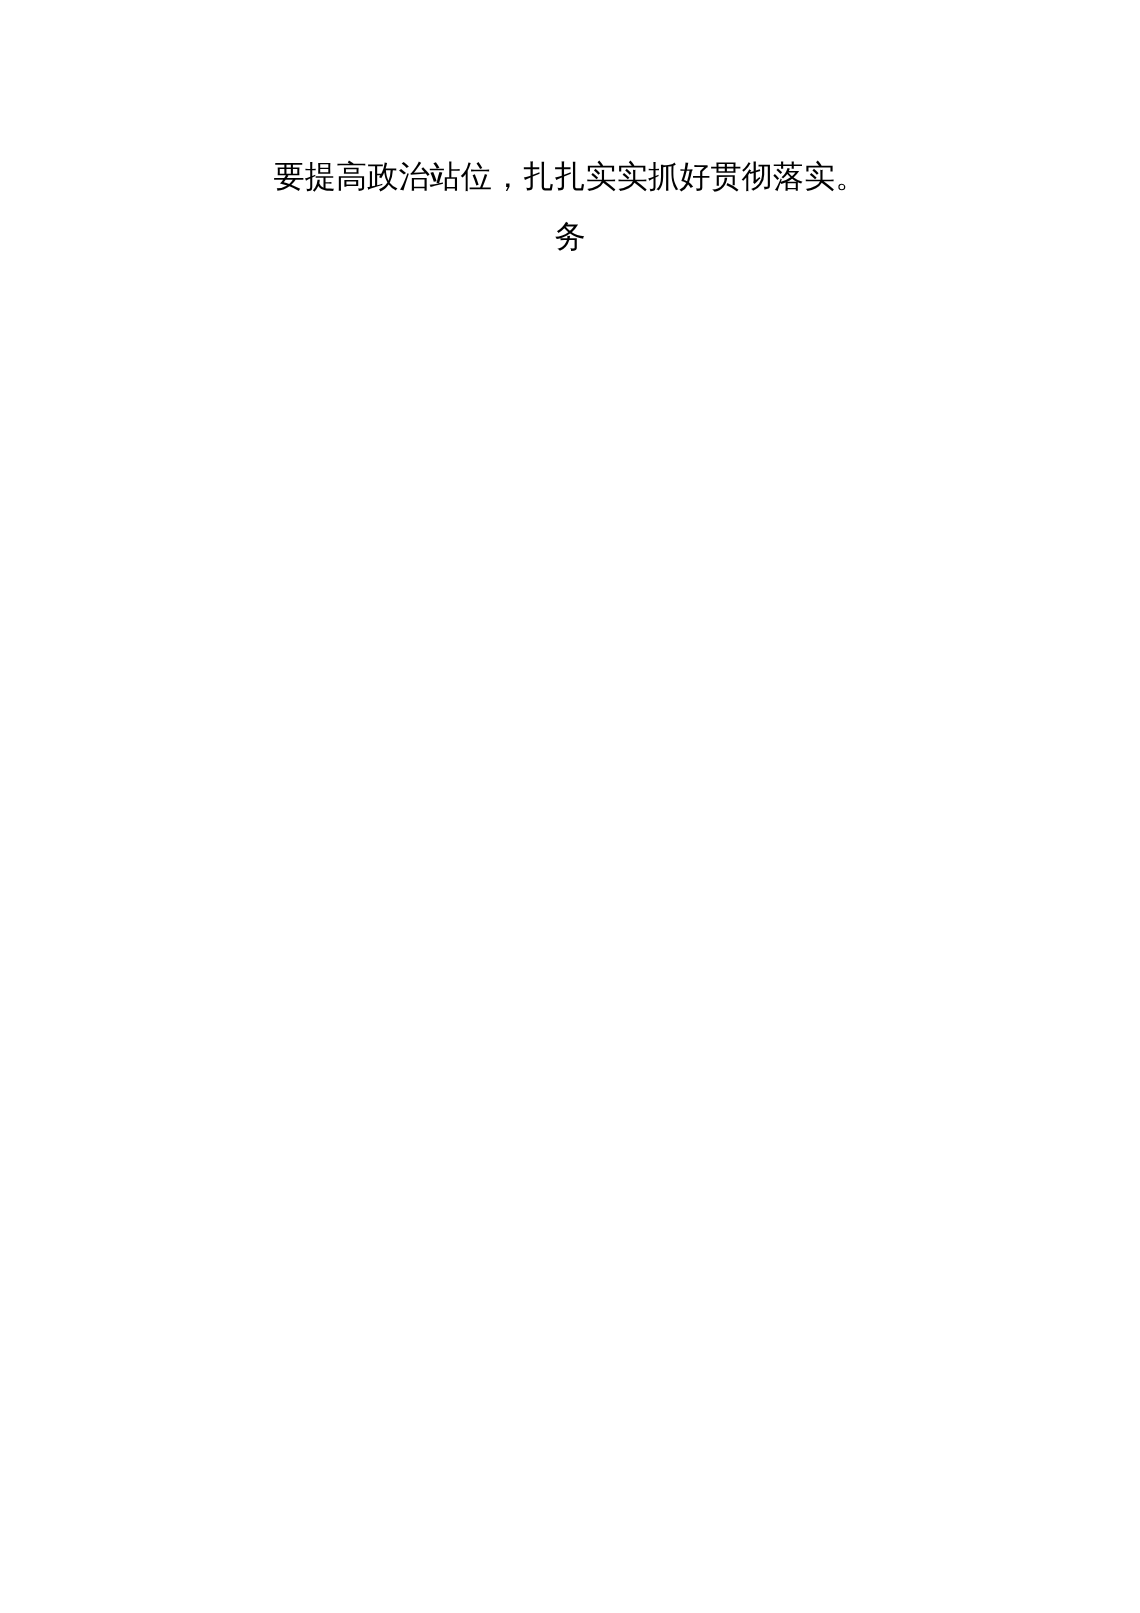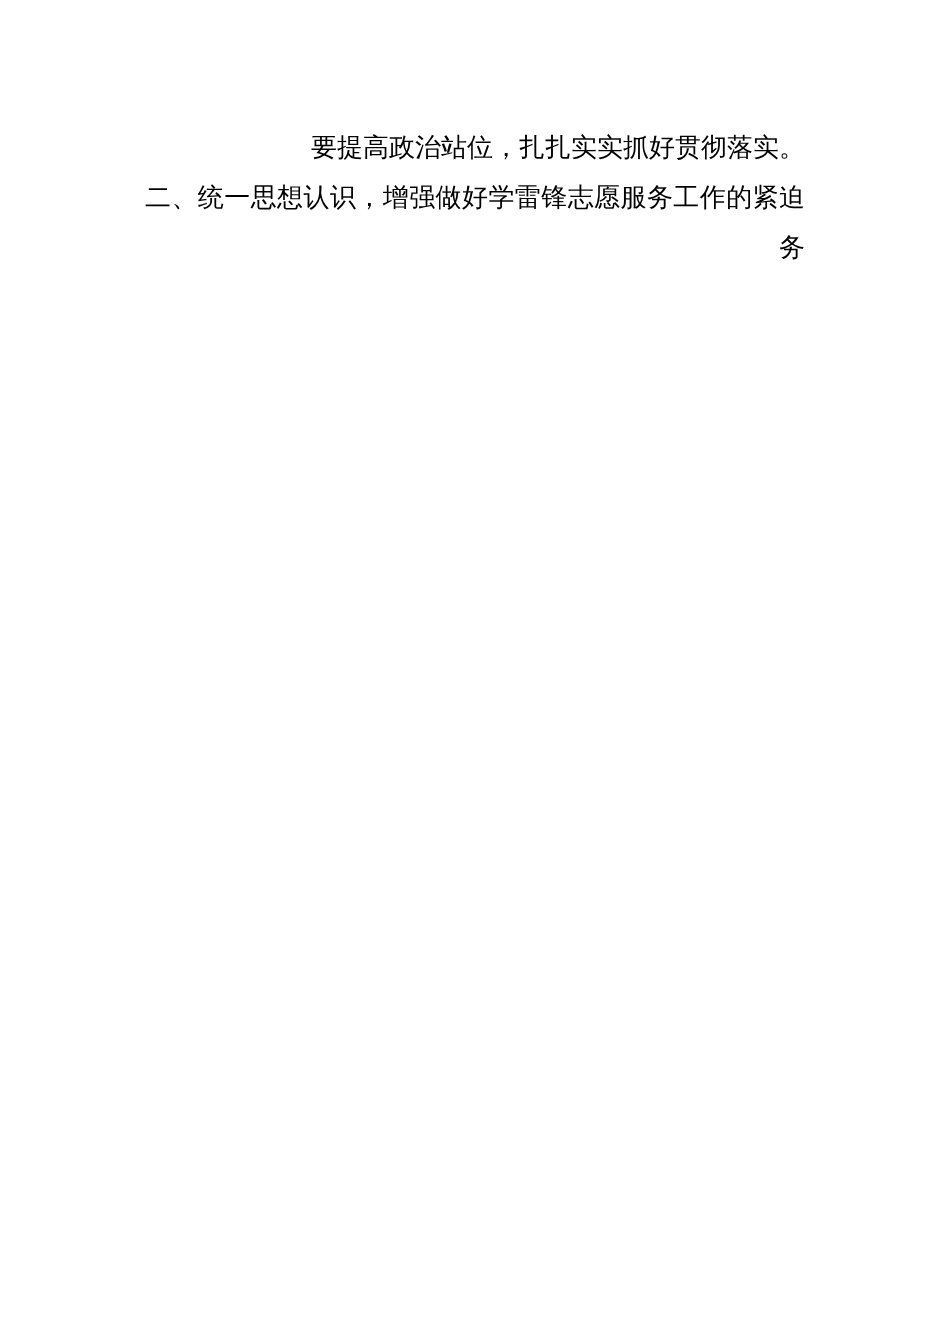--- a/index.html
+++ b/index.html
@@ -28,32 +28,31 @@
     top: 123px;
     width: 660px;
     color: #000000;
     font-size: 26px;
     font-weight: 400;
   }
   .line {
     height: 50px;
     line-height: 50px;
     white-space: nowrap;
-    text-align: right;
+    text-align: center;
   }
   .line.justify {
     white-space: normal;
     text-align: justify;
     text-justify: inter-character;
     text-align-last: justify;
     overflow: hidden;
   }
 </style>
 </head>
 <body>
 
 <div class="page">
   <div class="text-block">
     <div class="line">要提高政治站位，扎扎实实抓好贯彻落实。</div>
-    <div class="line justify">二、统一思想认识，增强做好学雷锋志愿服务工作的紧迫</div>
     <div class="line">务</div>
   </div>
 </div>
 
 </body></html>

